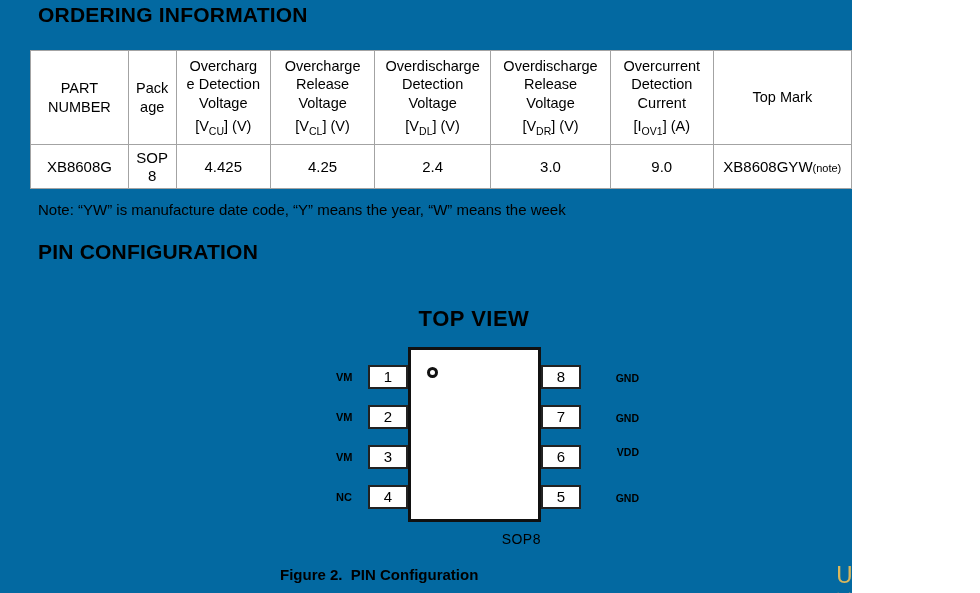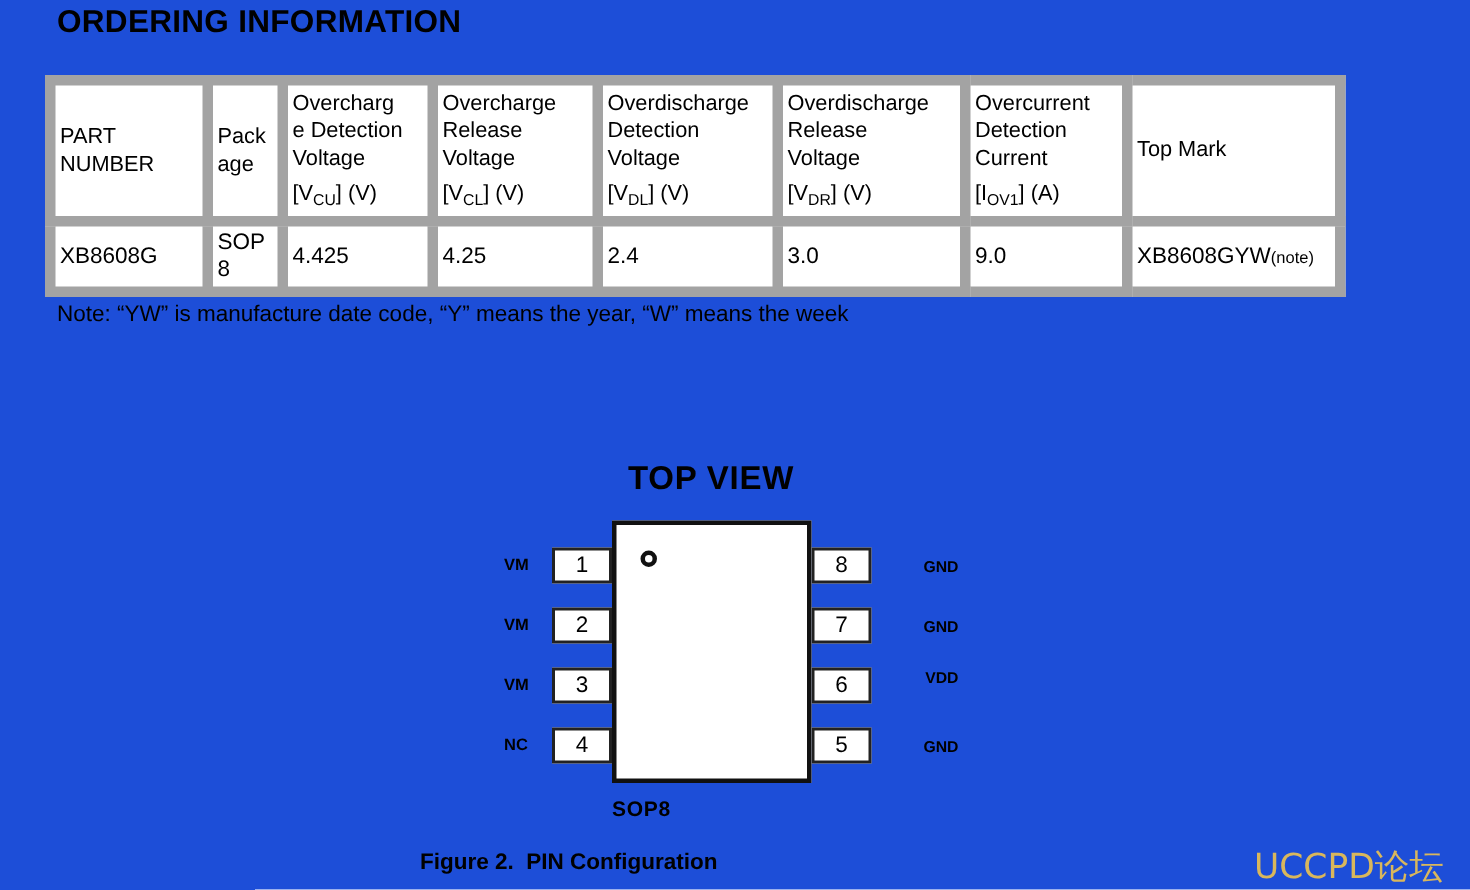--- a/index.html
+++ b/index.html
@@ -1,43 +1,43 @@
 <!DOCTYPE html>
 <html><head>
 <meta charset="utf-8">
 <style>
   * { margin:0; padding:0; box-sizing:border-box; }
   html,body { background:#fff; }
   body { font-family:"Liberation Sans", sans-serif; color:#000; }
-  .page { position:relative; width:980px; height:593px; background:#1d4ed8; overflow:hidden; }
+  .page { position:relative; width:852px; height:593px; background:#0369a1; overflow:hidden; }
 
   .h-title { position:absolute; font-size:21px; font-weight:bold; letter-spacing:0.2px; }
   #ordering-title { left:38px; top:3px; }
   #pin-title { left:38px; top:240px; }
 
   table.spec { position:absolute; left:30px; top:50px; border-collapse:collapse; table-layout:fixed; background:#fff; }
-  .spec th, .spec td { border:7px solid #a3a3a3; text-align:left; vertical-align:middle; font-weight:normal; padding:2px 3px; }
+  .spec th, .spec td { border:1px solid #a3a3a3; text-align:center; vertical-align:middle; font-weight:normal; padding:2px 3px; }
   .spec th { height:94px; font-size:14.5px; line-height:1.28; }
   .spec td { height:44px; font-size:15px; line-height:1.2; }
   .sym { margin-top:5px; }
   sub { font-size:10.5px; }
   .small-note { font-size:11px; }
 
   .note { position:absolute; left:38px; top:201px; font-size:15px;text-align:center; }
 
   #top-view { position:absolute; left:374px; top:306px; width:200px; text-align:center; font-size:22px; font-weight:bold; letter-spacing:0.5px; }
 
   .chip { position:absolute; left:408px; top:347px; width:133px; height:175px; border:3px solid #111; background:#fff; }
   .chip-dot { position:absolute; left:16px; top:17px; width:11px; height:11px; border:3px solid #111; border-radius:50%; background:#fff; }
 
   .pinbox { position:absolute; width:40px; height:24px; border:2px solid #222; background:#fff; text-align:center; font-size:15px; line-height:20px; }
   .pin-label-left  { position:absolute; left:336px; width:44px; text-align:left; font-size:11px; font-weight:bold; }
   .pin-label-right { position:absolute; left:589px; width:50px; text-align:right; font-size:10.5px; font-weight:bold; }
 
-  #sop8 { position:absolute; left:408px; top:531px; width:133px; text-align:left; font-size:14px; font-weight:bold; letter-spacing:0.5px; }
+  #sop8 { position:absolute; left:408px; top:531px; width:133px; text-align:right; font-size:14px; font-weight:normal; letter-spacing:0.5px; }
   #figure-caption { position:absolute; left:280px; top:566px; width:390px; text-align:left; font-size:15px; font-weight:bold; white-space:pre; }
   #watermark { position:absolute; left:836px; top:562px; font-size:23px; color:#d9b75c; font-family:"DejaVu Sans", sans-serif; }
 </style>
 </head>
 <body>
 
 <div class="page">
 
   <div class="h-title" id="ordering-title">ORDERING INFORMATION</div>
 
@@ -107,20 +107,21 @@
         <td>2.4</td>
         <td>3.0</td>
         <td>9.0</td>
         <td><span>XB8608GYW</span><span class="small-note">(note)</span></td>
       </tr>
     </tbody>
   </table>
 
   <div class="note">Note: “YW” is manufacture date code, “Y” means the year, “W” means the week</div>
 
+  <div class="h-title" id="pin-title">PIN CONFIGURATION</div>
 
   <div id="top-view">TOP VIEW</div>
 
   <div class="chip">
     <div class="chip-dot"></div>
   </div>
 
   <div class="pinbox" style="left:368px; top:365px;">1</div>
   <div class="pinbox" style="left:368px; top:405px;">2</div>
   <div class="pinbox" style="left:368px; top:445px;">3</div>

